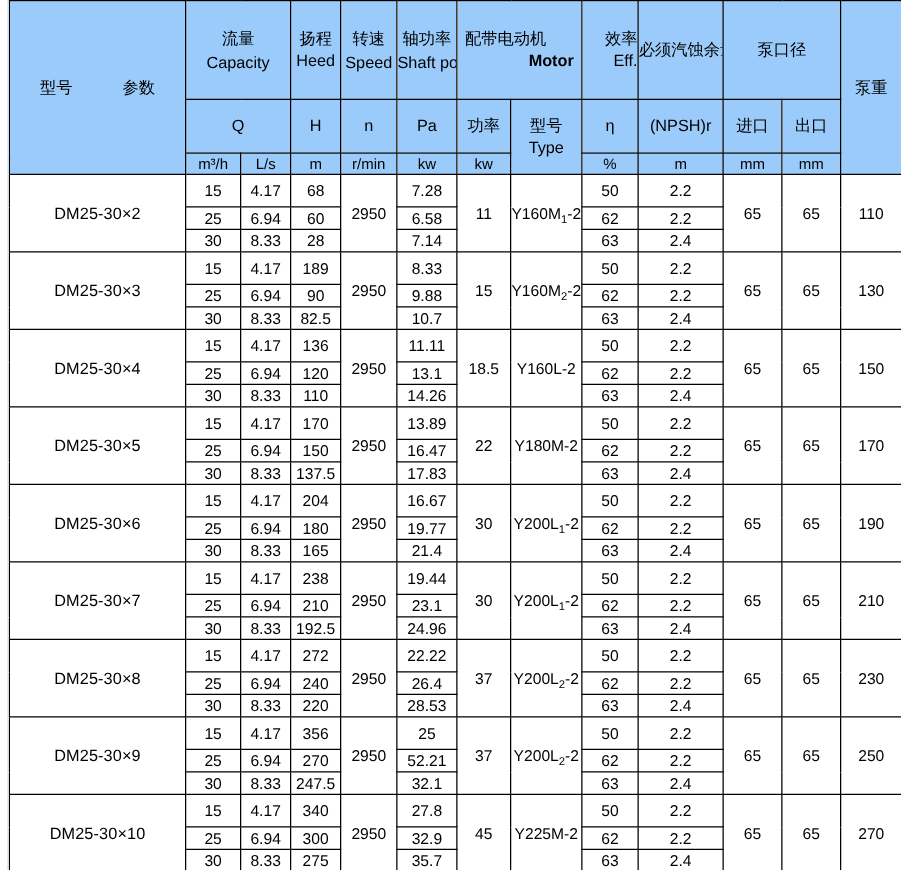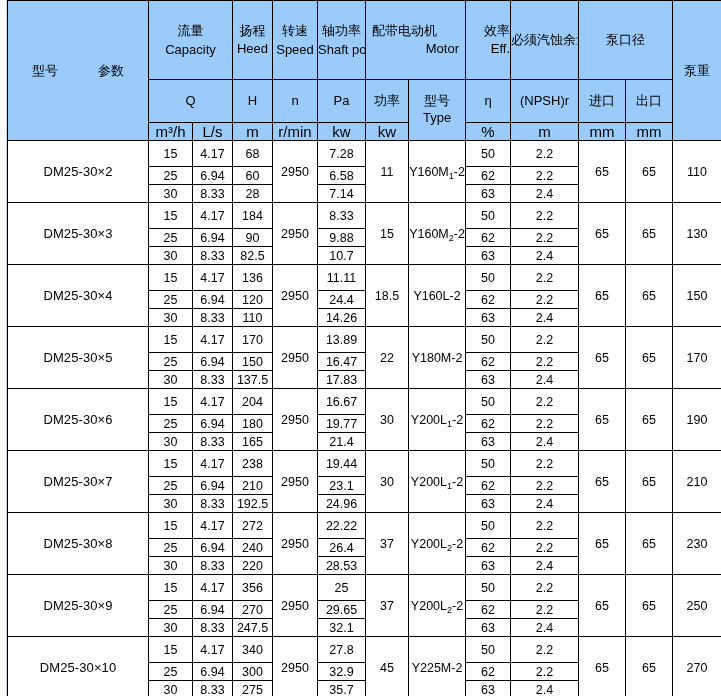--- a/index.html
+++ b/index.html
@@ -56,31 +56,31 @@
   .hdr-cn { display: block; }
   .hdr-en { display: block; }
   .hdr-topleft { text-align: center; }
   .hdr-topleft .pair {
     display: flex;
     justify-content: center;
     gap: 40px;
     font-size: 13px;
   }
   .hdr-mid { font-size: 13px; line-height: 1.3; }
-  .hdr-unit { font-size: 15px; }
+  .hdr-unit { font-size: 12px; }
   .motor-head {
     display: flex;
     flex-direction: column;
     height: 100%;
     justify-content: flex-end;
     padding: 4px 6px 4px 6px;
     box-sizing: border-box;
   }
   .motor-head .cn { text-align: left; }
-  .motor-head .en { text-align: right; }
+  .motor-head .en { text-align: right; font-weight: bold; }
   .cap-head {
     line-height: 1.5;
   }
   .eff-head {
     display: flex;
     flex-direction: column;
     height: 100%;
     justify-content: space-around;
     padding: 3px 0;
     box-sizing: border-box;
@@ -237,21 +237,21 @@
           <td>8.33</td>
           <td>28</td>
           <td>7.14</td>
           <td>63</td>
           <td>2.4</td>
         </tr>
         <tr class="r-tall" style="height: 26px;">
           <td class="model" rowspan="3">DM25-30×3</td>
           <td>15</td>
           <td>4.17</td>
-          <td>184</td>
+          <td>189</td>
           <td class="grpcell" rowspan="3">2950</td>
           <td>8.33</td>
           <td class="grpcell" rowspan="3">15</td>
           <td class="grpcell" rowspan="3">Y160M<sub>2</sub>-2</td>
           <td>50</td>
           <td>2.2</td>
           <td class="grpcell" rowspan="3">65</td>
           <td class="grpcell" rowspan="3">65</td>
           <td class="grpcell" rowspan="3">130</td>
         </tr>
@@ -283,21 +283,21 @@
           <td>50</td>
           <td>2.2</td>
           <td class="grpcell" rowspan="3">65</td>
           <td class="grpcell" rowspan="3">65</td>
           <td class="grpcell" rowspan="3">150</td>
         </tr>
         <tr class="r-short" style="height: 18px;">
           <td>25</td>
           <td>6.94</td>
           <td>120</td>
-          <td>24.4</td>
+          <td>13.1</td>
           <td>62</td>
           <td>2.2</td>
         </tr>
         <tr class="r-short" style="height: 18px;">
           <td>30</td>
           <td>8.33</td>
           <td>110</td>
           <td>14.26</td>
           <td>63</td>
           <td>2.4</td>
@@ -438,21 +438,21 @@
           <td>50</td>
           <td>2.2</td>
           <td class="grpcell" rowspan="3">65</td>
           <td class="grpcell" rowspan="3">65</td>
           <td class="grpcell" rowspan="3">250</td>
         </tr>
         <tr class="r-short" style="height: 18px;">
           <td>25</td>
           <td>6.94</td>
           <td>270</td>
-          <td>29.65</td>
+          <td>52.21</td>
           <td>62</td>
           <td>2.2</td>
         </tr>
         <tr class="r-short" style="height: 18px;">
           <td>30</td>
           <td>8.33</td>
           <td>247.5</td>
           <td>32.1</td>
           <td>63</td>
           <td>2.4</td>

